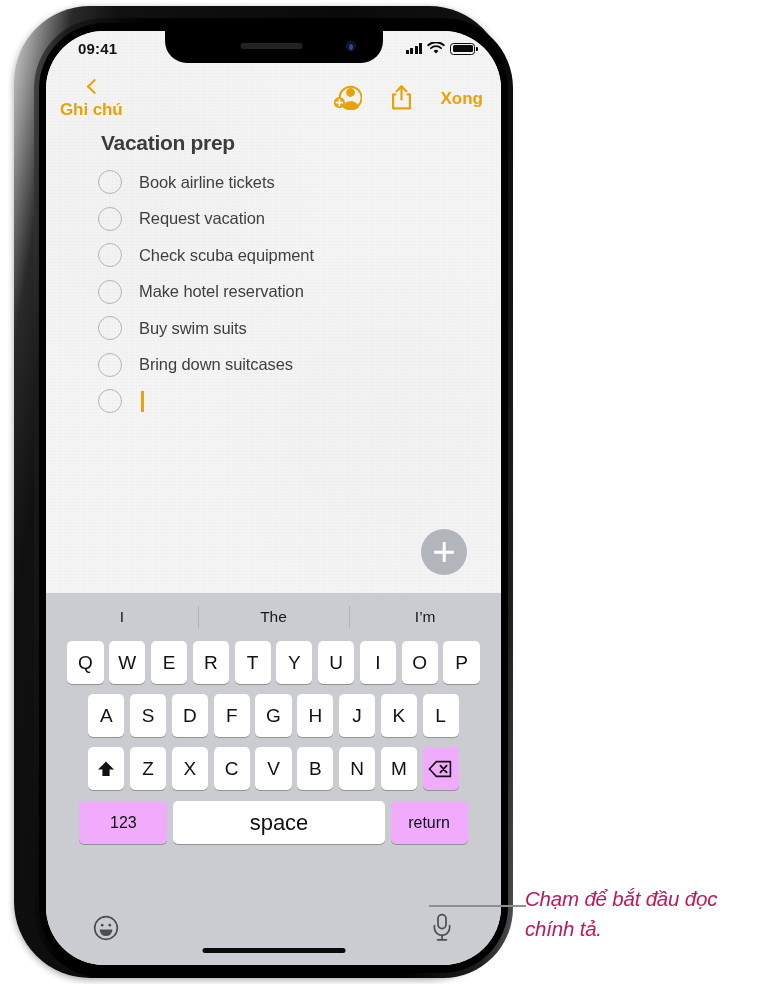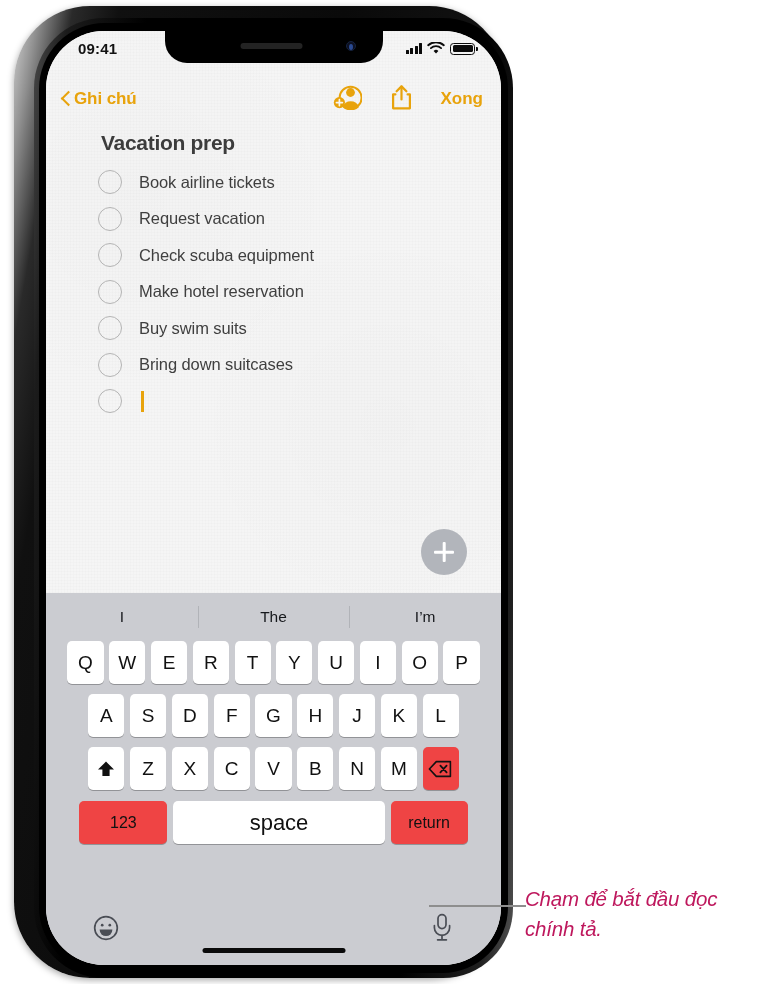--- a/index.html
+++ b/index.html
@@ -113,21 +113,21 @@
       radial-gradient(circle at 75% 70%, rgba(0,0,0,.012), transparent 40%);
     pointer-events:none;
   }
 
   .navbar {
     position: absolute; left:0; top:44px; width:100%; height:48px;
     display:flex; align-items:center; z-index: 20;
   }
   .nav-back {
     display:flex; align-items:center; gap:3px;
-    margin-left: 14px; color:#e8a30c; cursor:pointer;
+    margin-left: 14px; color:#e8a30c; cursor:pointer;flex-direction:column;
   }
   .nav-back .chev {
     width:11px; height:18px; position:relative;
   }
   .nav-back .chev::before{
     content:""; position:absolute; left:3px; top:2.5px;
     width:9px; height:9px;
     border-left:2.7px solid #e8a30c; border-bottom:2.7px solid #e8a30c;
     transform: rotate(45deg);
   }
@@ -197,21 +197,21 @@
   .key{
     background:#fff; border-radius:5px; height:43px;
     display:flex; align-items:center; justify-content:center;
     font-size:19px; color:#111;
     box-shadow:0 1px 0 rgba(0,0,0,.28);
     cursor:pointer;
   }
   .krow.r1 .key{ width:36.2px; }
   .krow.r2 .key{ width:36.2px; }
   .krow.r3 .key{ width:36.2px; }
-  .key.dark{ background:#ef4444; box-shadow:0 1px 0 rgba(0,0,0,.28);}
+  .key.dark{ background:#f0abfc; box-shadow:0 1px 0 rgba(0,0,0,.28);}
   .key.wide{ width:47.5px; }
   .key.num{ width:88px; font-size:16px; }
   .key.space{ width:212px; font-size:22px; }
   .key.ret{ width:77px; font-size:16px;text-align:right; }
 
   .kbar{
     position:absolute; left:0; bottom:0; width:100%; height:62px;
   }
   .kbar .emoji{ position:absolute; left:47px; top:12px; cursor:pointer;}
   .kbar .mic{ position:absolute; right:48px; top:10px; cursor:pointer;}

